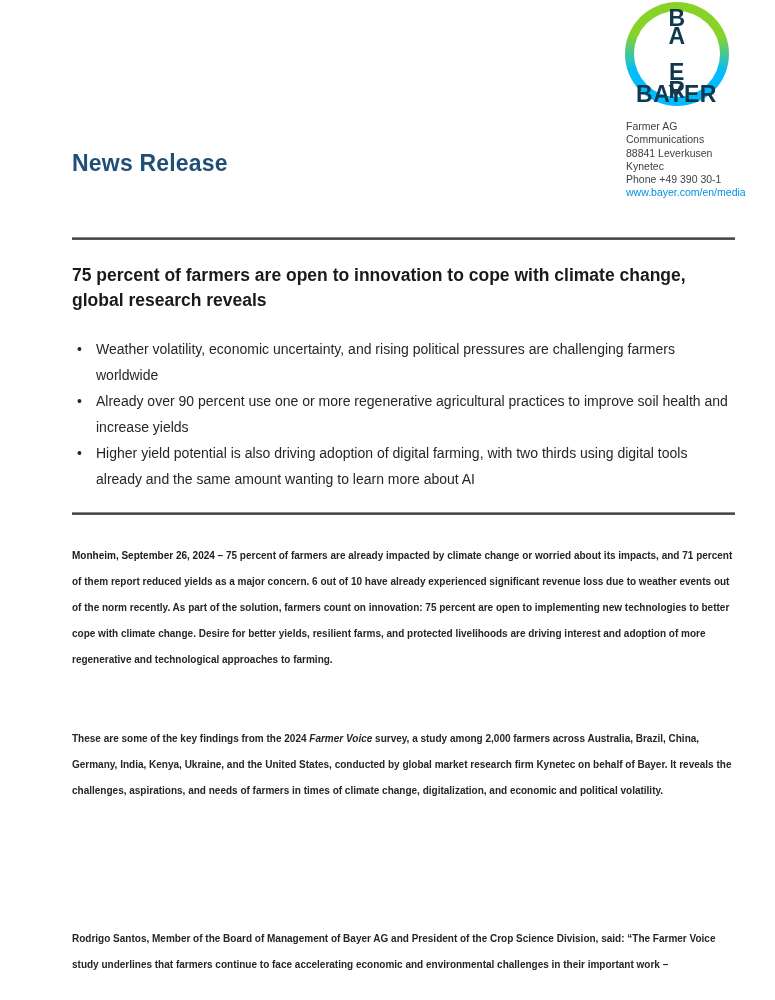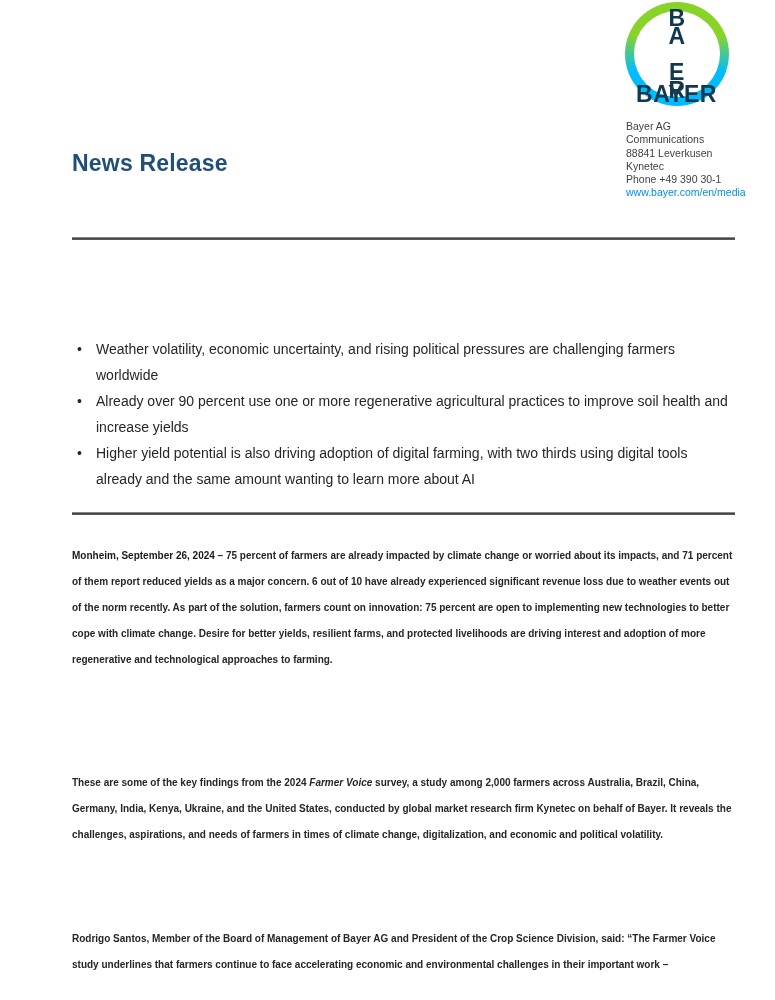--- a/index.html
+++ b/index.html
@@ -62,21 +62,21 @@
   }
   .key-points li { position: relative; padding-left: 24px; }
   .key-points li .bullet-dot {
     position: absolute; left: 5px; top: 0; font-size: 14px; color: #262626;
   }
   .para {
     position: absolute; left: 72px; width: 662px;
     font-size: 10px; line-height: 26px; color: #262626; font-weight: bold;
   }
   .para-1 { top: 543px; }
-  .para-2 { top: 770px; }
+  .para-2 { top: 726px; }
   .para-3 { top: 926px; }
   .para b { color: #1a1a1a; }
   .para i { font-style: italic; }
 </style>
 </head>
 <body>
 
 <div class="page">
 
   <div class="logo">
@@ -85,30 +85,31 @@
     <span class="logo-letter lv1">B</span>
     <span class="logo-letter lv2">A</span>
     <div class="logo-word">BAYER</div>
     <span class="logo-letter lv4">E</span>
     <span class="logo-letter lv5">R</span>
   </div>
 
   <div class="doc-type">News Release</div>
 
   <div class="contact">
-    <div>Bayer AG</div>
+    <div>Farmer AG</div>
     <div>Communications</div>
     <div>88841 Leverkusen</div>
     <div>Kynetec</div>
     <div>Phone +49 390 30-1</div>
     <a class="website" href="#">www.bayer.com/en/media</a>
   </div>
 
   <div class="rule rule-1"></div>
 
+  <h1 class="headline">75 percent of farmers are open to innovation to cope with climate change, global research reveals</h1>
 
   <ul class="key-points">
     <li>
       <span class="bullet-dot">•</span>
       <span>Weather volatility, economic uncertainty, and rising political pressures are challenging farmers worldwide</span>
     </li>
     <li>
       <span class="bullet-dot">•</span>
       <span>Already over 90 percent use one or more regenerative agricultural practices to improve soil health and increase yields</span>
     </li>

